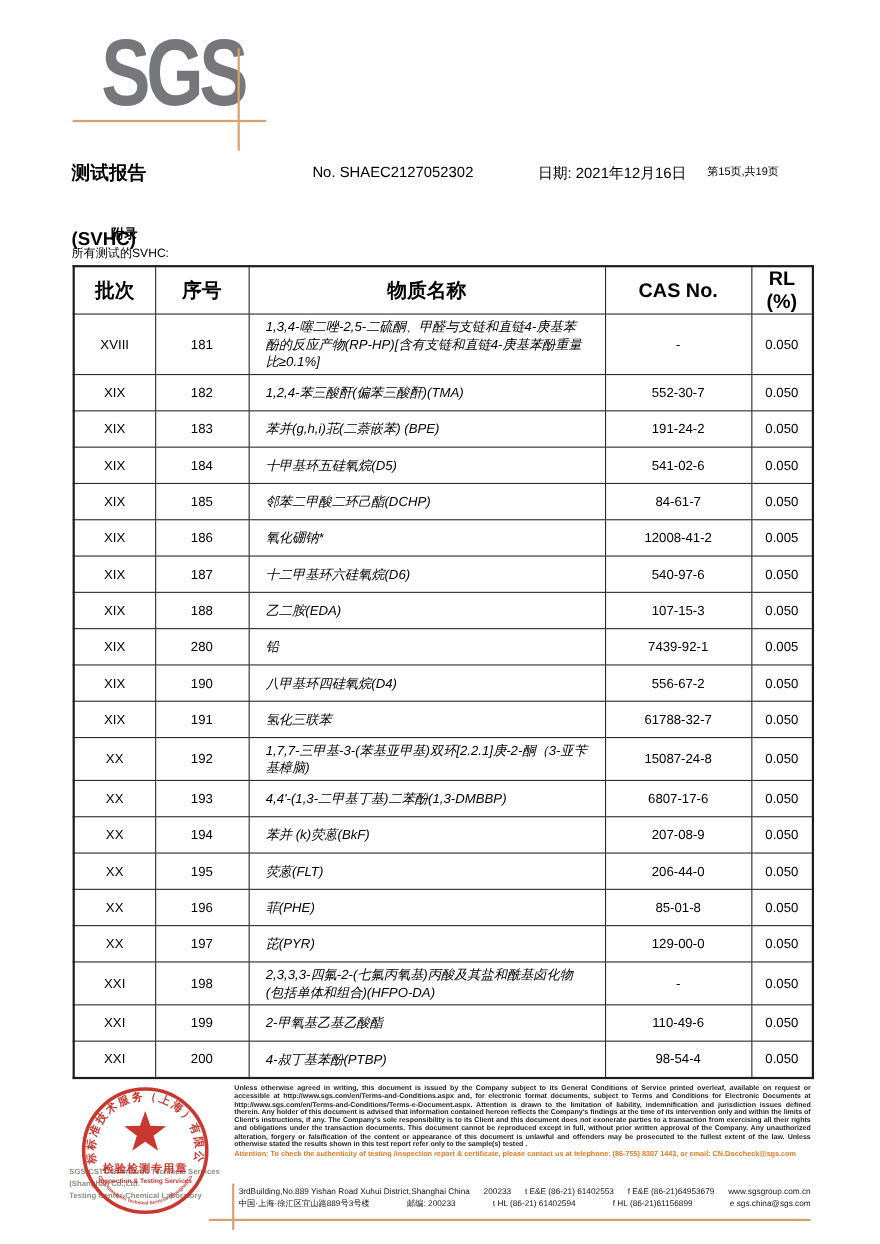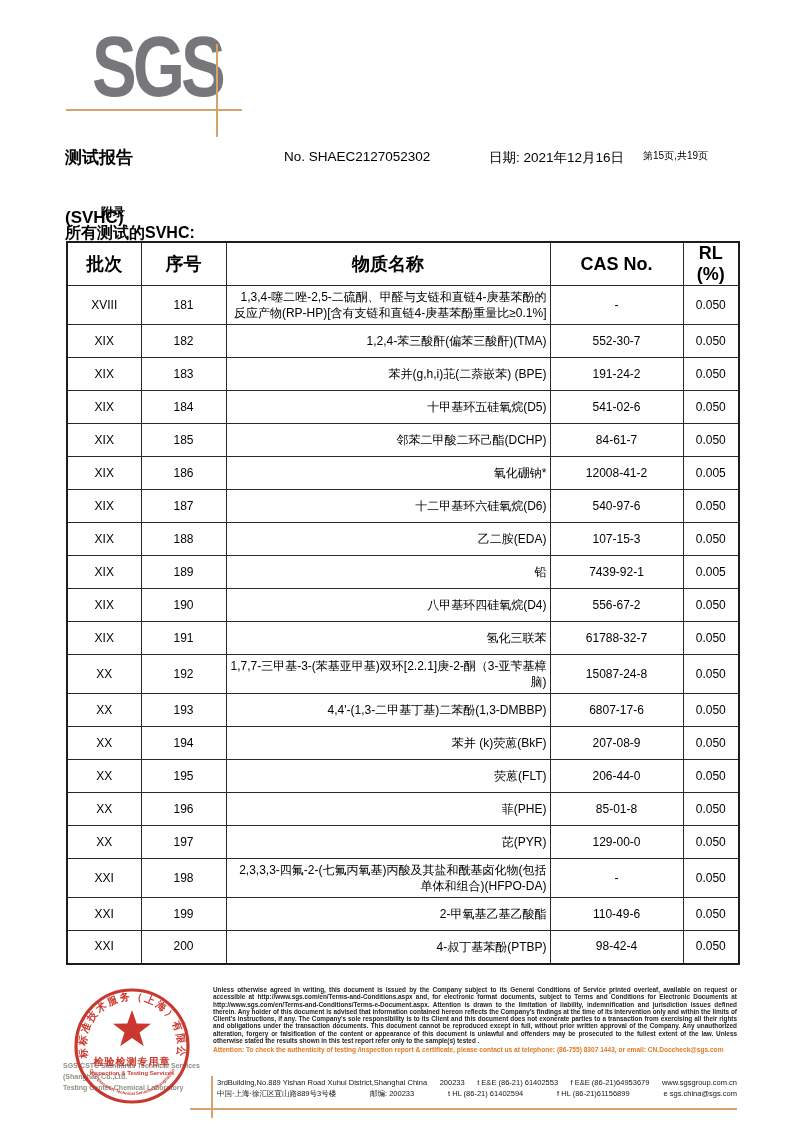--- a/index.html
+++ b/index.html
@@ -17,37 +17,37 @@
   .logo-hline { position: absolute; left: 66px; top: 109px; width: 176px; height: 2px; background: #d8a26f; }
   .logo-vline { position: absolute; left: 216px; top: 44px; width: 2px; height: 93px; background: #d8a26f; }
 
   
   .title1 { position: absolute; left: 65px; top: 146px; font-size: 17px; font-weight: bold; }
   .title2 { position: absolute; left: 65px; top: 176px; font-size: 17px; font-weight: bold; margin-top: 32px; }
   .report-no { position: absolute; left: 284px; top: 149px; font-size: 13.5px; }
   .report-date { position: absolute; left: 489px; top: 149px; font-size: 13.5px; }
   .page-info { position: absolute; left: 643px; top: 149px; font-size: 10px; text-align: center; }
   .appendix { position: absolute; left: 65px; top: 204px; font-size: 12px; font-weight: bold; padding-left: 36px; }
-  .list-intro { position: absolute; left: 65px; top: 223px; font-size: 16px; font-weight: bold; }
+  .list-intro { position: absolute; left: 65px; top: 223px; font-size: 11px; font-weight: normal; }
 
   
   .svhc-table {
     position: absolute; left: 66px; top: 241px; width: 672px;
     border-collapse: collapse; table-layout: fixed;
     border: 2px solid #1c1c1c;
   }
   .svhc-table th, .svhc-table td { border: 1px solid #2a2a2a; }
   .svhc-table th {
     height: 24px; font-size: 18px; font-weight: bold; text-align: center; vertical-align: middle;
   }
   .svhc-table td {
     height: 33px; font-size: 12px; vertical-align: middle; text-align: center;
     line-height: 15px; padding: 3px 2px;
   }
-  .svhc-table td.col-name { text-align: right; padding: 3px 3px; line-height: 16px; }
+  .svhc-table td.col-name { text-align: left; padding: 3px 15px; line-height: 16px; font-style: italic; }
   .col-batch { width: 74px; }
   .col-no { width: 85px; }
   .col-name { width: 324px; }
   .col-cas { width: 133px; }
   .col-rl { width: 56px; }
 
   
   .disclaimer {
     position: absolute; left: 213px; top: 986px; width: 524px;
     font-size: 6.4px; line-height: 7.3px; font-weight: bold;
@@ -163,21 +163,21 @@
         </tr>
         <tr>
           <td class="col-batch">XIX</td>
           <td class="col-no">188</td>
           <td class="col-name">乙二胺(EDA)</td>
           <td class="col-cas">107-15-3</td>
           <td class="col-rl">0.050</td>
         </tr>
         <tr>
           <td class="col-batch">XIX</td>
-          <td class="col-no">189</td>
+          <td class="col-no">280</td>
           <td class="col-name">铅</td>
           <td class="col-cas">7439-92-1</td>
           <td class="col-rl">0.005</td>
         </tr>
         <tr>
           <td class="col-batch">XIX</td>
           <td class="col-no">190</td>
           <td class="col-name">八甲基环四硅氧烷(D4)</td>
           <td class="col-cas">556-67-2</td>
           <td class="col-rl">0.050</td>
@@ -242,21 +242,21 @@
           <td class="col-batch">XXI</td>
           <td class="col-no">199</td>
           <td class="col-name">2-甲氧基乙基乙酸酯</td>
           <td class="col-cas">110-49-6</td>
           <td class="col-rl">0.050</td>
         </tr>
         <tr>
           <td class="col-batch">XXI</td>
           <td class="col-no">200</td>
           <td class="col-name">4-叔丁基苯酚(PTBP)</td>
-          <td class="col-cas">98-42-4</td>
+          <td class="col-cas">98-54-4</td>
           <td class="col-rl">0.050</td>
         </tr>
       </tbody>
   </table>
 
   <div class="lab-name">
     <div>SGS-CSTC Standards Technical Services (Shanghai) Co.,Ltd.</div>
     <div>Testing Center-Chemical Laboratory</div>
   </div>
 

